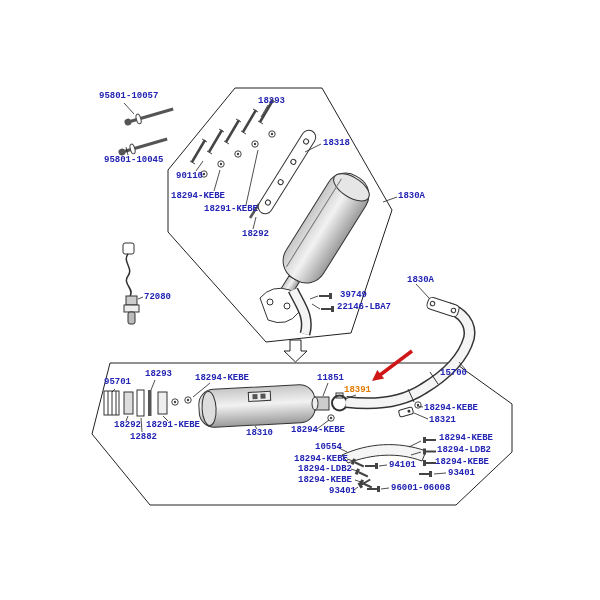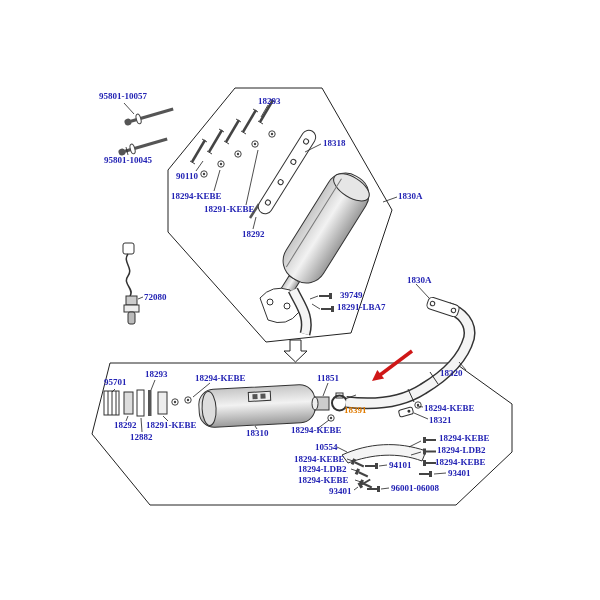--- a/index.html
+++ b/index.html
@@ -1,26 +1,26 @@
 <!DOCTYPE html>
 <html style="--label-color: #2323b4; --highlight-color: #e07b00; --arrow-color: #cf1717; --line-color: #222222;"><head>
 <meta charset="utf-8">
 <style>
   html,body{margin:0;padding:0;background:#fff;}
   .stage{
     position:relative;width:600px;height:536px;background:#fff;overflow:hidden;
-    font-family:Liberation Serif, serif;
+    font-family:Liberation Mono, monospace;
   }
   .stage svg{position:absolute;left:0;top:0;}
   .lbl{
     position:absolute;font-size:9px;font-weight:bold;line-height:1;
     color:var(--label-color,#2323b4);white-space:nowrap;letter-spacing:0;
     cursor:pointer;
   }
-  .lbl.hl{color:var(--highlight-color,#e07b00);margin-top:20px;}
+  .lbl.hl{color:var(--highlight-color,#e07b00);}
 </style>
 </head>
 <body>
 
 <div class="stage">
 
 <svg width="600" height="600" viewBox="0 0 600 600">
   <defs>
     <linearGradient id="met" x1="0" y1="0" x2="0" y2="1">
       <stop offset="0" stop-color="#c6c6c6"></stop>
@@ -229,24 +229,24 @@
 <span class="lbl" style="left:176px;top:172px">90110</span>
 <span class="lbl" style="left:171px;top:192px">18294-KEBE</span>
 <span class="lbl" style="left:204px;top:205px">18291-KEBE</span>
 <span class="lbl" style="left:258px;top:97px">18293</span>
 <span class="lbl" style="left:323px;top:139px">18318</span>
 <span class="lbl" style="left:242px;top:230px">18292</span>
 <span class="lbl" style="left:398px;top:192px">1830A</span>
 
 <span class="lbl" style="left:144px;top:293px">72080</span>
 <span class="lbl" style="left:340px;top:291px">39749</span>
-<span class="lbl" style="left:337px;top:303px">18291-LBA7</span>
+<span class="lbl" style="left:337px;top:303px">22146-LBA7</span>
 <span class="lbl" style="left:407px;top:276px">1830A</span>
 
-<span class="lbl" style="left:440px;top:369px">18320</span>
+<span class="lbl" style="left:440px;top:369px">15700</span>
 <span class="lbl" style="left:104px;top:378px">95701</span>
 <span class="lbl" style="left:145px;top:370px">18293</span>
 <span class="lbl" style="left:195px;top:374px">18294-KEBE</span>
 <span class="lbl" style="left:317px;top:374px">11851</span>
 <span class="lbl hl" style="left:344px;top:386px">18391</span>
 <span class="lbl" style="left:424px;top:404px">18294-KEBE</span>
 <span class="lbl" style="left:429px;top:416px">18321</span>
 <span class="lbl" style="left:114px;top:421px">18292</span>
 <span class="lbl" style="left:146px;top:421px">18291-KEBE</span>
 <span class="lbl" style="left:130px;top:433px">12882</span>

